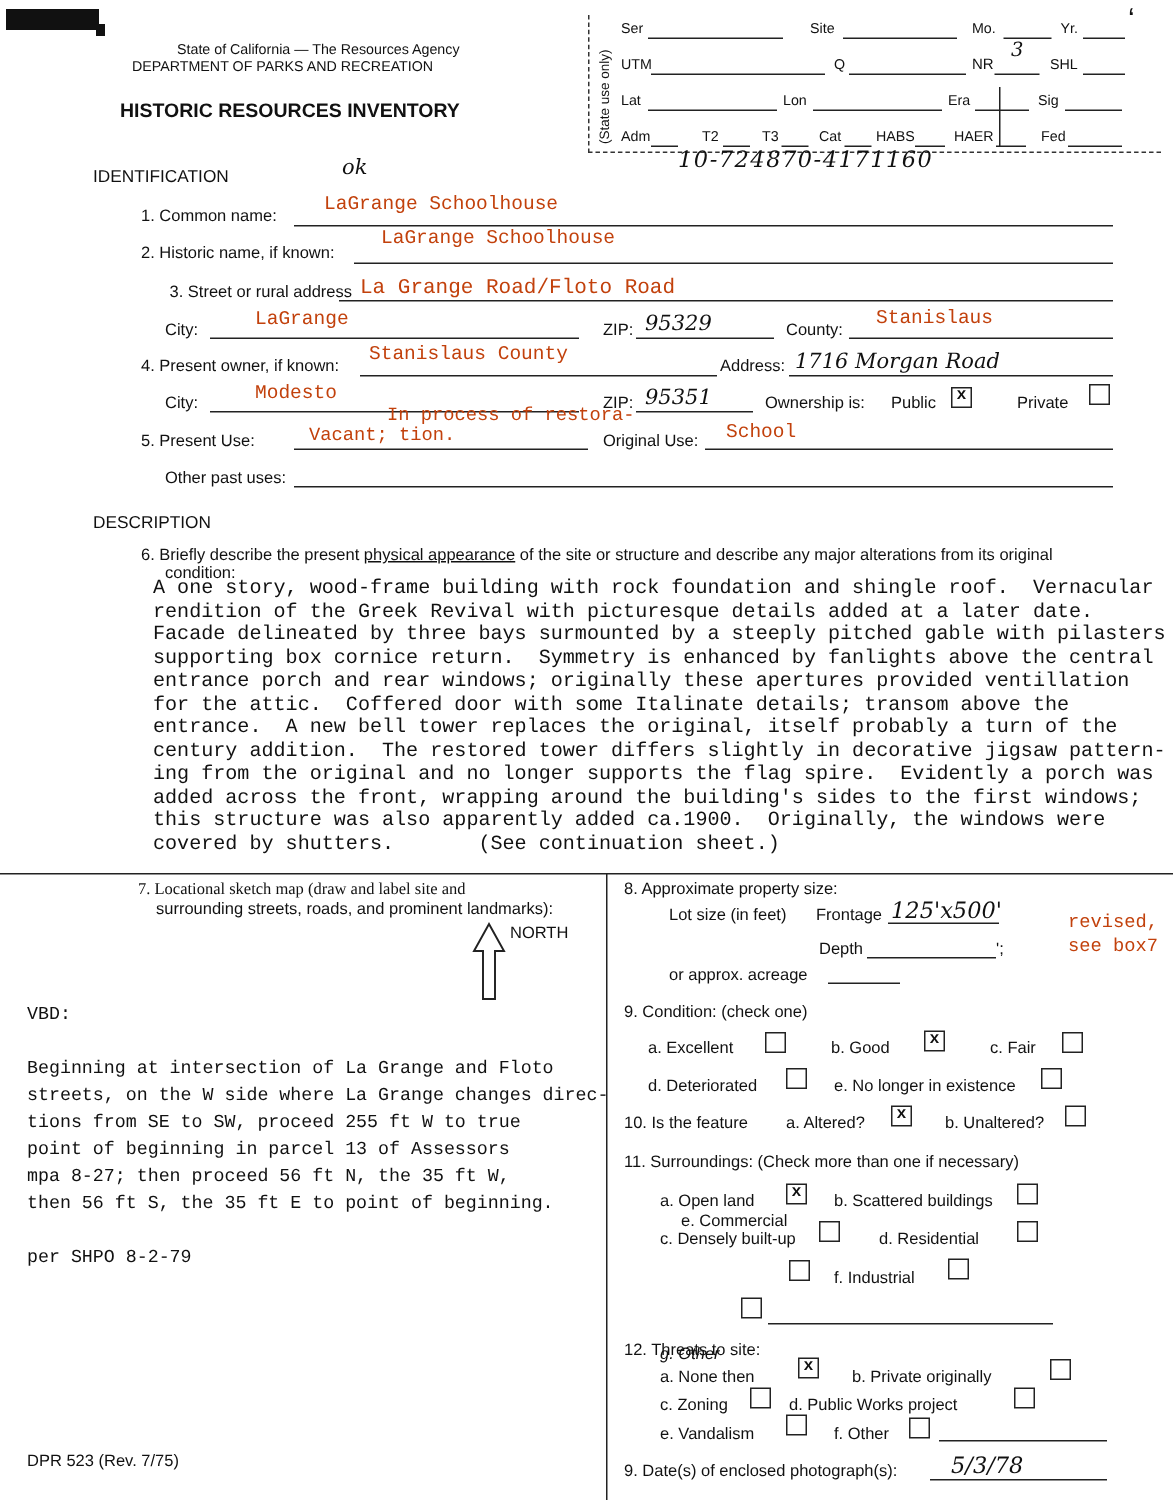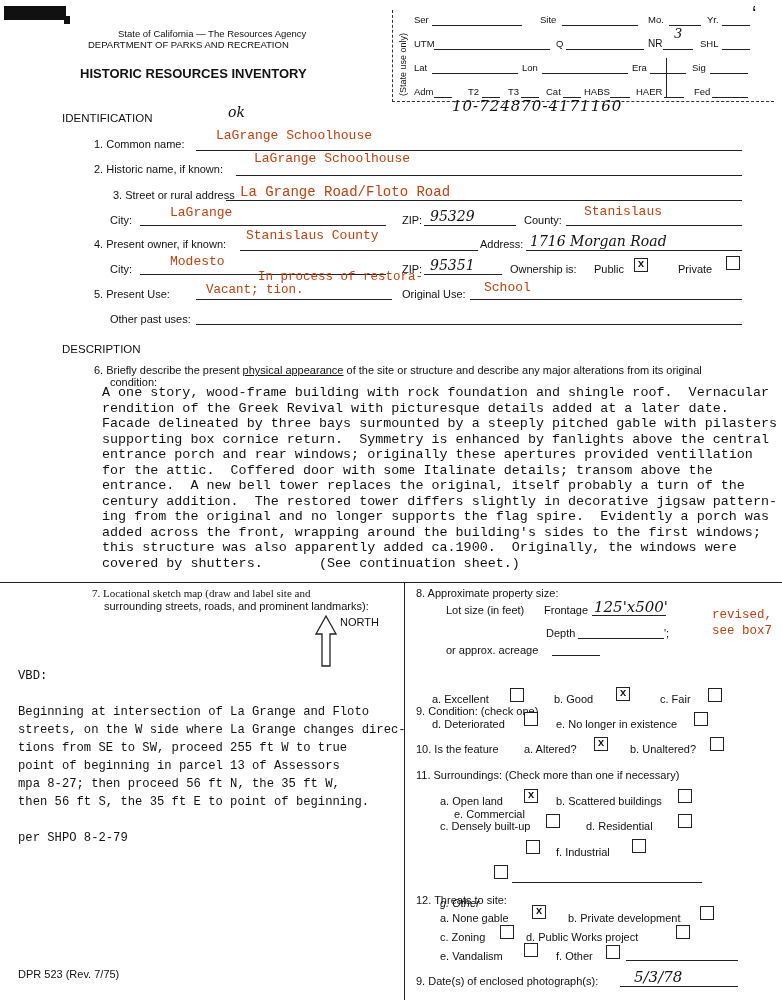--- a/index.html
+++ b/index.html
@@ -158,21 +158,21 @@
 <div class="line" style="left:592px;top:615px;width:74px;"></div>
 <span class="abs hand" style="left:594px;top:598px;font-size:15px;">125'x500'</span>
 <div class="abs lbl" style="left:546px;top:627px;">Depth</div>
 <div class="line" style="left:578px;top:638px;width:86px;"></div>
 <span class="abs lbl" style="left:664px;top:627px;">';</span>
 <div class="abs lbl" style="left:446px;top:644px;">or approx. acreage</div>
 <div class="line" style="left:552px;top:655px;width:48px;"></div>
 <div class="abs typed" style="left:712px;top:608px;font-size:12.5px;">revised,</div>
 <div class="abs typed" style="left:712px;top:624px;font-size:12.5px;">see box7</div>
 
-<div class="abs lbl" style="left:416px;top:669px;margin-top:36px;">9.  Condition: (check one)</div>
+<div class="abs lbl" style="left:416px;top:669px;">9.  Condition: (check one)</div>
 <div class="abs lbl" style="left:432px;top:693px;">a.  Excellent</div>
 <div class="cb" style="left:510px;top:688px;"><span class="ck"></span></div>
 <div class="abs lbl" style="left:554px;top:693px;">b.  Good</div>
 <div class="cb" style="left:616px;top:687px;"><span class="ck">x</span></div>
 <div class="abs lbl" style="left:660px;top:693px;">c.  Fair</div>
 <div class="cb" style="left:708px;top:688px;"><span class="ck"></span></div>
 <div class="abs lbl" style="left:432px;top:718px;">d.  Deteriorated</div>
 <div class="cb" style="left:524px;top:712px;"><span class="ck"></span></div>
 <div class="abs lbl" style="left:556px;top:718px;">e.  No longer in existence</div>
 <div class="cb" style="left:694px;top:712px;"><span class="ck"></span></div>
@@ -194,23 +194,23 @@
 <div class="cb" style="left:678px;top:814px;"><span class="ck"></span></div>
 <div class="abs lbl" style="left:440px;top:808px;margin-left:14px;">e.  Commercial</div>
 <div class="cb" style="left:526px;top:840px;"><span class="ck"></span></div>
 <div class="abs lbl" style="left:556px;top:846px;">f.  Industrial</div>
 <div class="cb" style="left:632px;top:839px;"><span class="ck"></span></div>
 <div class="abs lbl" style="left:440px;top:897px;font-style:italic;">g.  Other</div>
 <div class="cb" style="left:494px;top:865px;"><span class="ck"></span></div>
 <div class="line" style="left:512px;top:882px;width:190px;"></div>
 
 <div class="abs lbl" style="left:416px;top:894px;">12.  Threats to site:</div>
-<div class="abs lbl" style="left:440px;top:912px;">a.  None gable</div>
+<div class="abs lbl" style="left:440px;top:912px;">a.  None then</div>
 <div class="cb" style="left:532px;top:905px;"><span class="ck">x</span></div>
-<div class="abs lbl" style="left:568px;top:912px;">b.  Private development</div>
+<div class="abs lbl" style="left:568px;top:912px;">b.  Private originally</div>
 <div class="cb" style="left:700px;top:906px;"><span class="ck"></span></div>
 <div class="abs lbl" style="left:440px;top:931px;">c.  Zoning</div>
 <div class="cb" style="left:500px;top:925px;"><span class="ck"></span></div>
 <div class="abs lbl" style="left:526px;top:931px;">d.  Public Works project</div>
 <div class="cb" style="left:676px;top:925px;"><span class="ck"></span></div>
 <div class="abs lbl" style="left:440px;top:950px;">e.  Vandalism</div>
 <div class="cb" style="left:524px;top:943px;"><span class="ck"></span></div>
 <div class="abs lbl" style="left:556px;top:950px;">f.  Other</div>
 <div class="cb" style="left:606px;top:945px;"><span class="ck"></span></div>
 <div class="line" style="left:626px;top:960px;width:112px;"></div>

